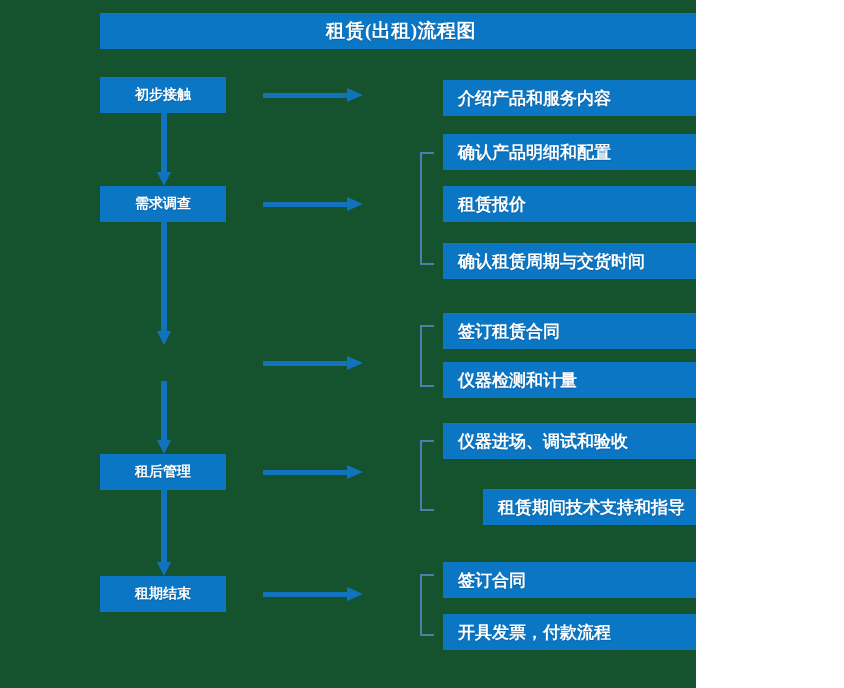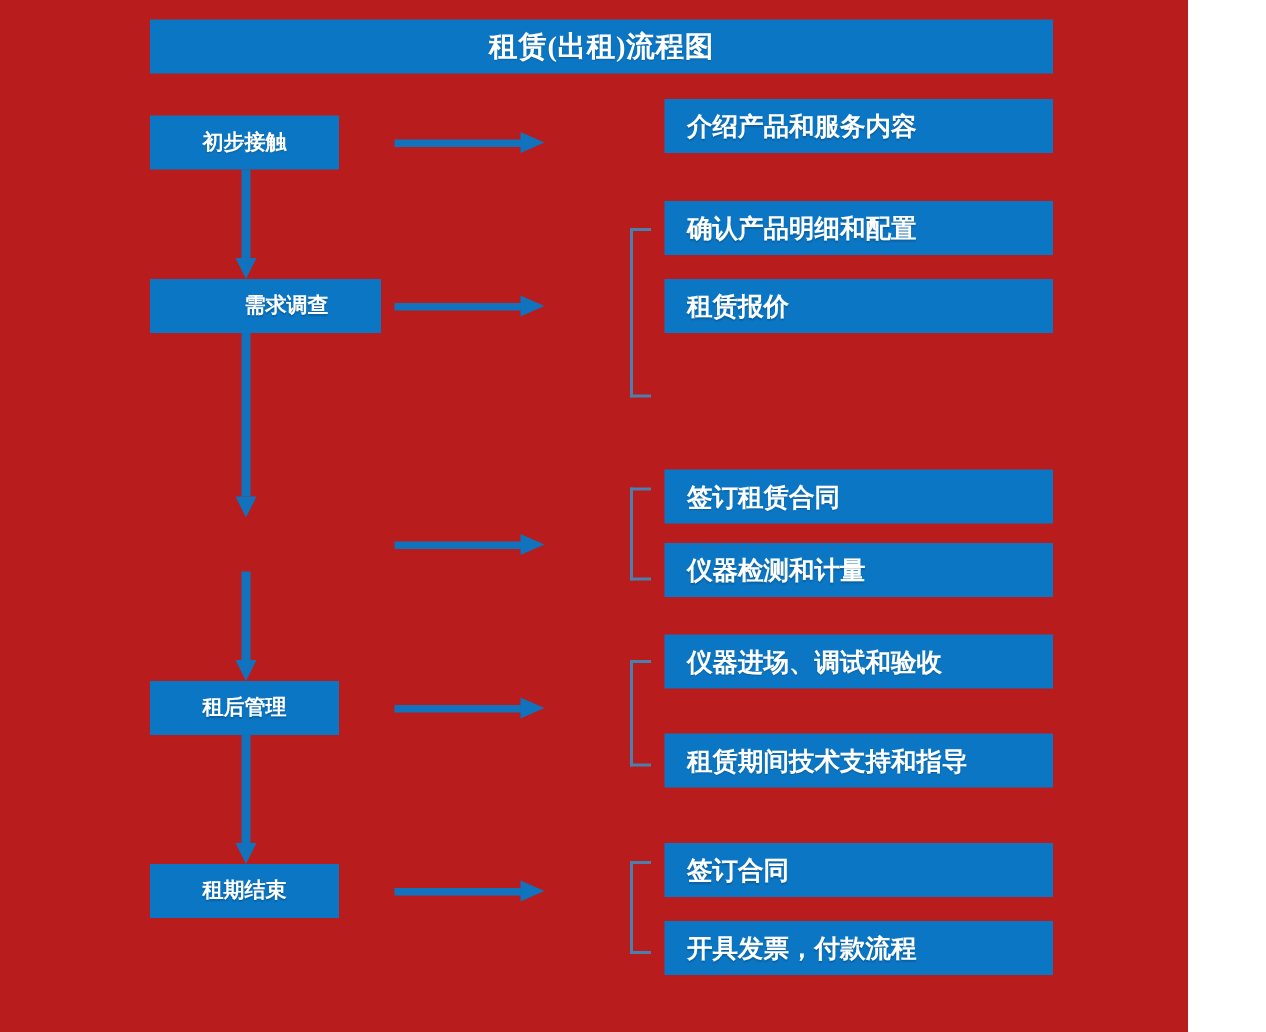--- a/index.html
+++ b/index.html
@@ -2,23 +2,23 @@
 <html><head>
 <meta charset="utf-8">
 <style>
   html, body {
     margin: 0;
     padding: 0;
     background: #ffffff;
   }
   #canvas {
     position: relative;
-    width: 792px;
+    width: 696px;
     height: 688px;
-    background: #b91c1c;
+    background: #14532d;
     font-family: "Liberation Serif", "DejaVu Serif", serif;
     overflow: hidden;
   }
 
   
   .title-bar {
     position: absolute;
     left: 100px;
     top: 13px;
     width: 602px;
@@ -128,31 +128,32 @@
   }
 </style>
 </head>
 <body>
 
 <div id="canvas">
 
   <div class="title-bar">租赁(出租)流程图</div>
 
   <div class="stage-box" id="stage-0" style="top: 77px;">初步接触</div>
-  <div class="stage-box" id="stage-1" style="top: 186px; padding-left: 28px;">需求调查</div>
+  <div class="stage-box" id="stage-1" style="top: 186px;">需求调查</div>
   <div class="stage-box" id="stage-3" style="top: 454px;">租后管理</div>
   <div class="stage-box" id="stage-4" style="top: 576px;">租期结束</div>
 
-  <div class="detail-box" id="detail-0" style="top: 66px;">介绍产品和服务内容</div>
+  <div class="detail-box" id="detail-0" style="top: 80px;">介绍产品和服务内容</div>
   <div class="detail-box" id="detail-1" style="top: 134px;">确认产品明细和配置</div>
   <div class="detail-box" id="detail-2" style="top: 186px;">租赁报价</div>
+  <div class="detail-box" id="detail-3" style="top: 243px;">确认租赁周期与交货时间</div>
   <div class="detail-box" id="detail-4" style="top: 313px;">签订租赁合同</div>
   <div class="detail-box" id="detail-5" style="top: 362px; font-family: Liberation Mono, monospace;">仪器检测和计量</div>
   <div class="detail-box" id="detail-6" style="top: 423px;">仪器进场、调试和验收</div>
-  <div class="detail-box" id="detail-7" style="top: 489px;">租赁期间技术支持和指导</div>
+  <div class="detail-box" id="detail-7" style="top: 489px; margin-left: 40px;">租赁期间技术支持和指导</div>
   <div class="detail-box" id="detail-8" style="top: 562px;">签订合同</div>
   <div class="detail-box" id="detail-9" style="top: 614px;">开具发票，付款流程</div>
 
   <div class="h-arrow" id="harrow-0" style="top: 88px;">
       <span class="shaft"></span>
       <span class="head"></span>
     </div>
   <div class="h-arrow" id="harrow-1" style="top: 197px;">
       <span class="shaft"></span>
       <span class="head"></span>

